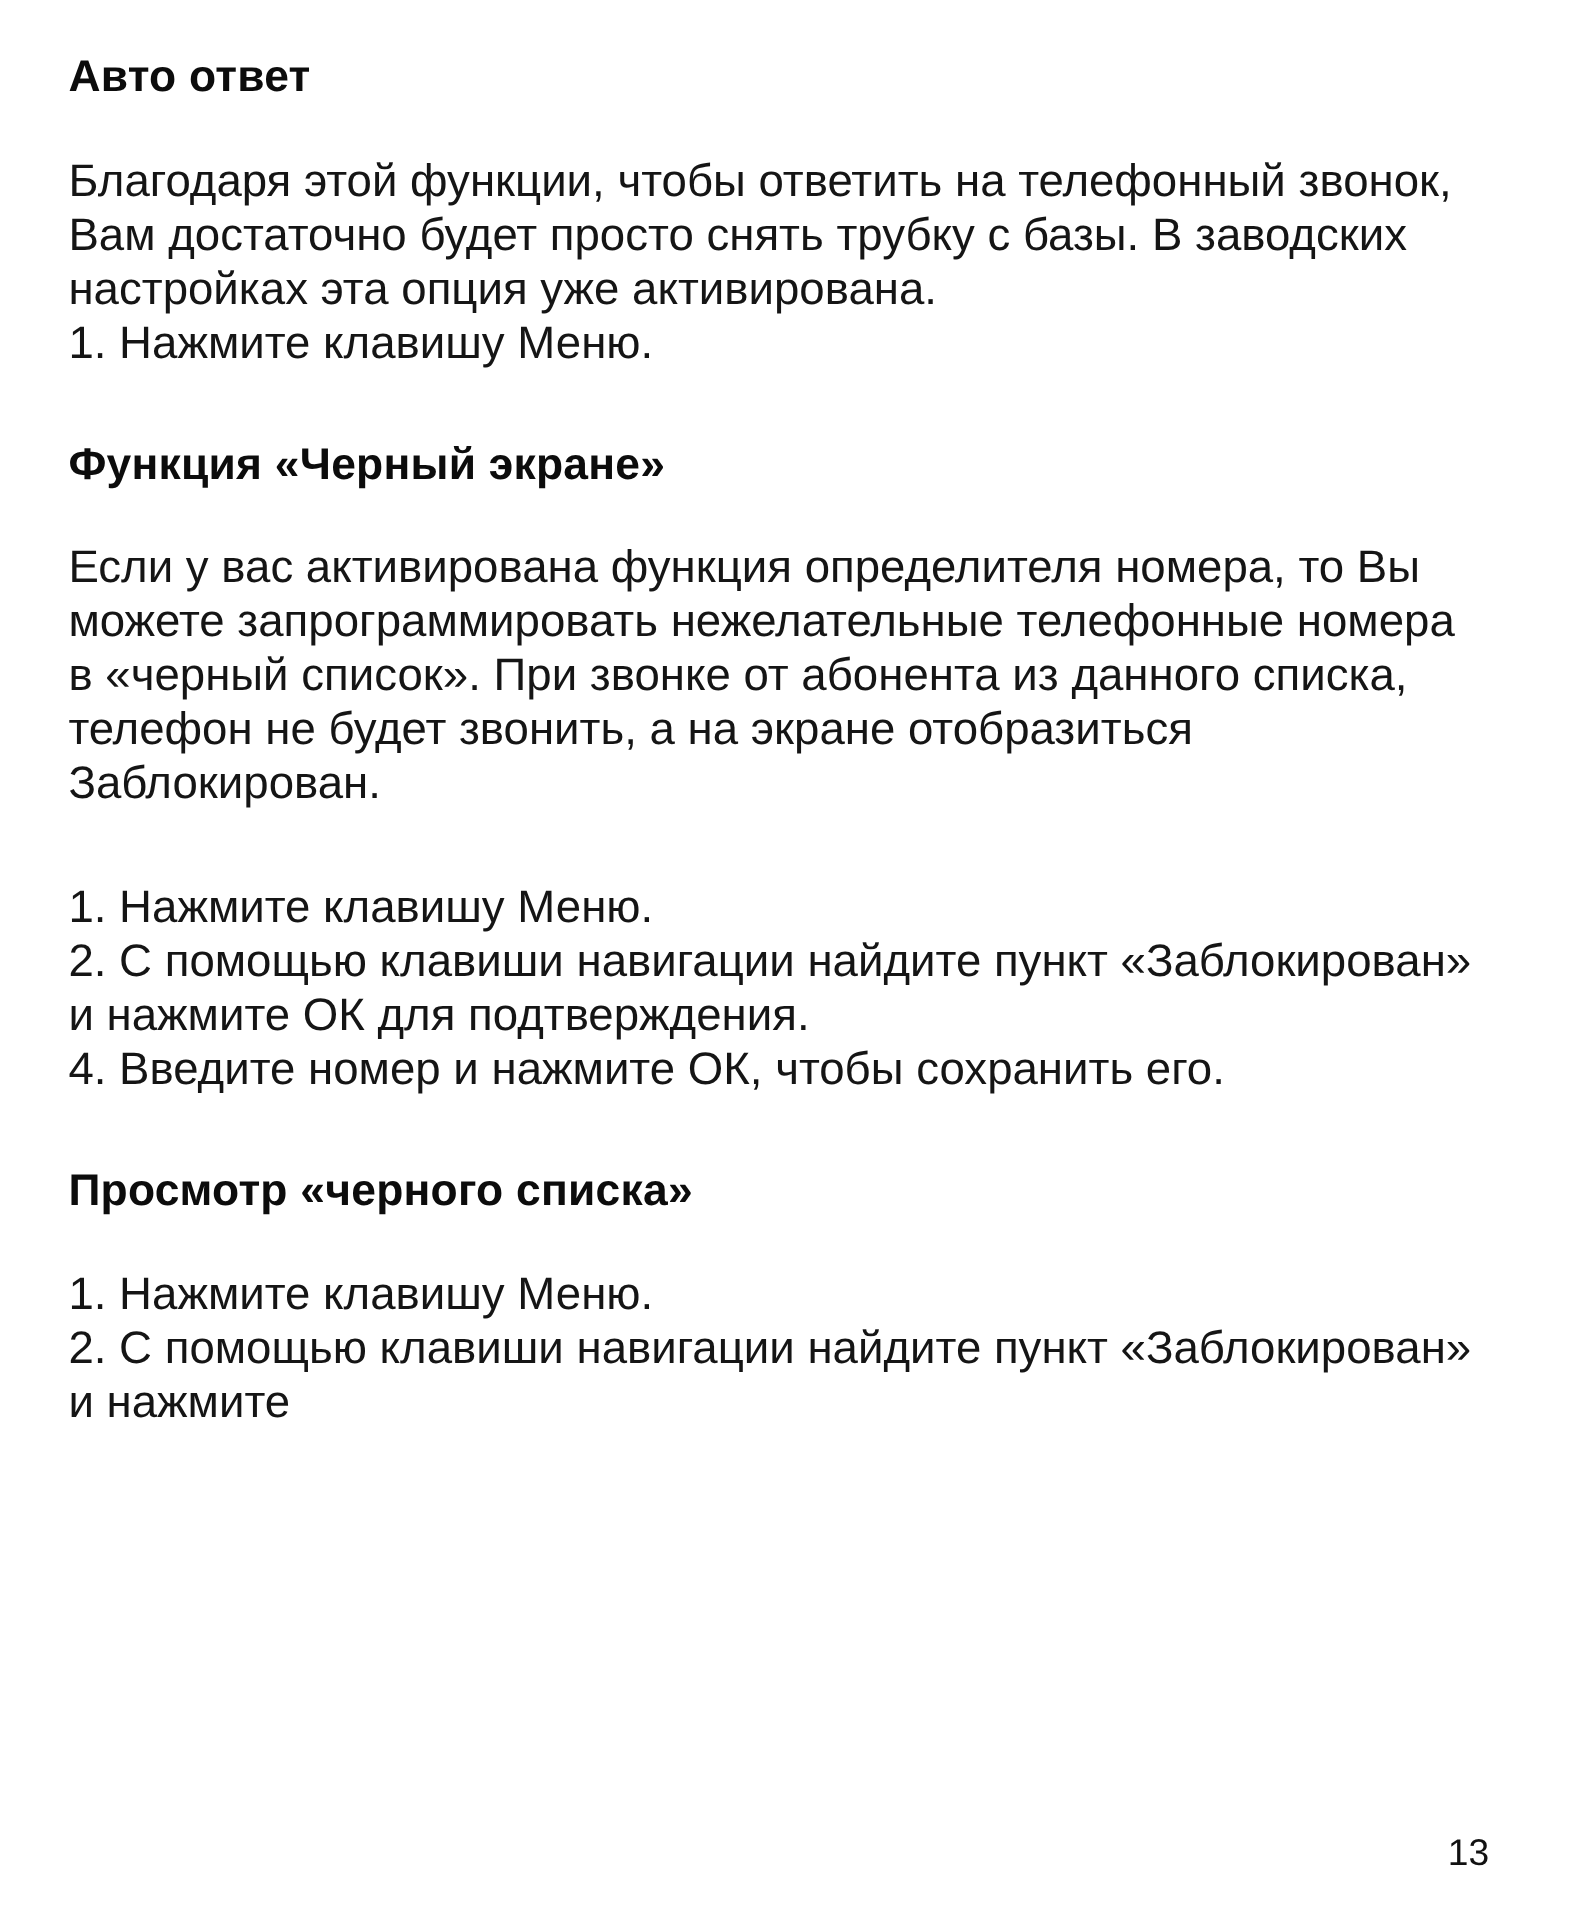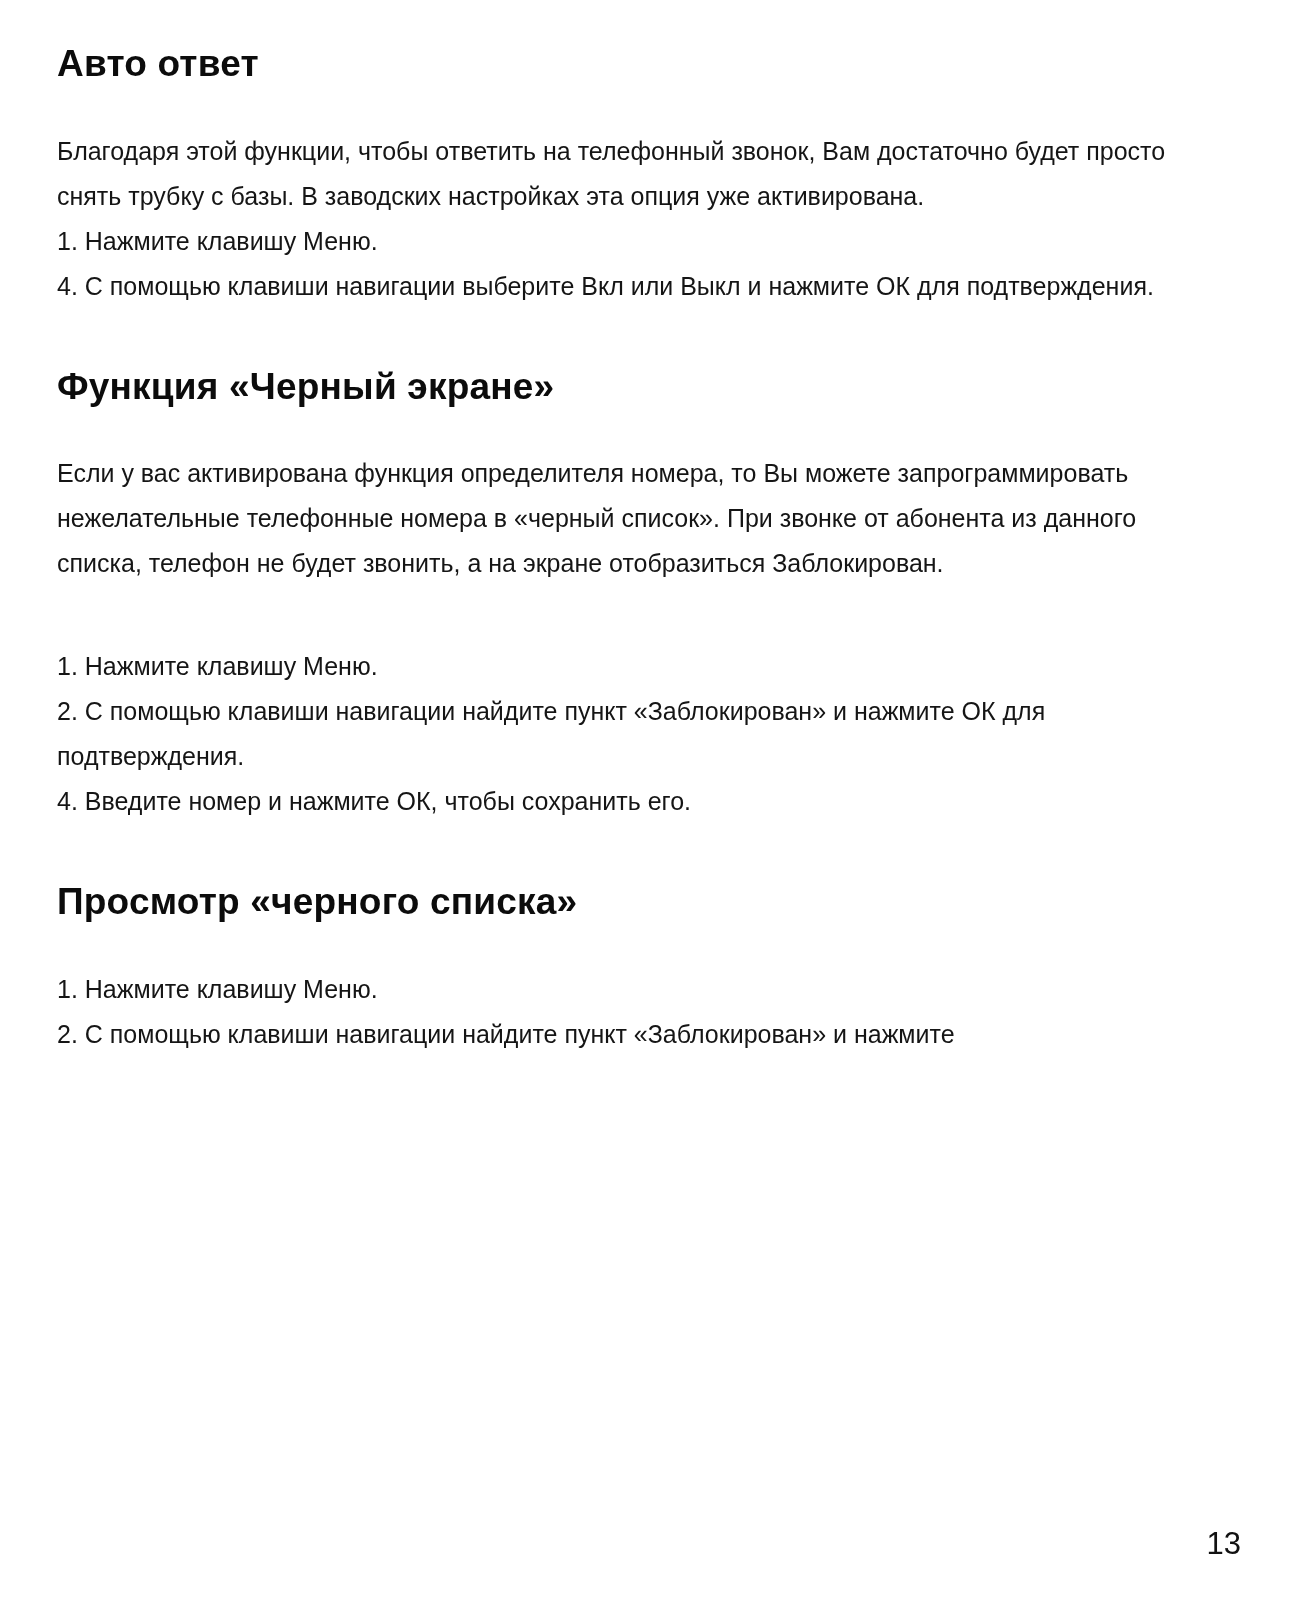--- a/index.html
+++ b/index.html
@@ -25,21 +25,21 @@
   .section + .section { margin-top: 58px; }
   .section-heading {
     font-size: 37px;
     font-weight: bold;
     letter-spacing: 0.2px;
     margin: 0 0 44px 0;
     line-height: 1.1;
     color: #0c0c0c;
   }
   .body-text {
-    font-size: 25px;
+    font-size: 38px;
     line-height: 45px;
     margin: 0;
     color: #151515;
   }
   .page-number {
     position: absolute;
     right: 74px;
     bottom: 38px;
     font-size: 31px;
     color: #111111;
@@ -48,21 +48,20 @@
 </style>
 </head>
 <body>
 
 <div class="page">
 
   <div class="section">
     <h2 class="section-heading">Авто ответ</h2>
     <p class="body-text">Благодаря этой функции, чтобы ответить на телефонный звонок, Вам достаточно будет просто снять трубку с базы. В заводских настройках эта опция уже активирована.</p>
     <p class="body-text">1. Нажмите клавишу Меню.</p>
-    <p class="body-text">4. С помощью клавиши навигации выберите Вкл или Выкл и нажмите ОК для подтверждения.</p>
   </div>
 
   <div class="section">
     <h2 class="section-heading">Функция «Черный экране»</h2>
     <p class="body-text">Если у вас активирована функция определителя номера, то Вы можете запрограммировать нежелательные телефонные номера в «черный список». При звонке от абонента из данного списка, телефон не будет звонить, а на экране отобразиться Заблокирован.</p>
   </div>
 
   <div class="section">
     <p class="body-text">1. Нажмите клавишу Меню.</p>
     <p class="body-text">2. С помощью клавиши навигации найдите пункт «Заблокирован» и нажмите ОК для подтверждения.</p>

